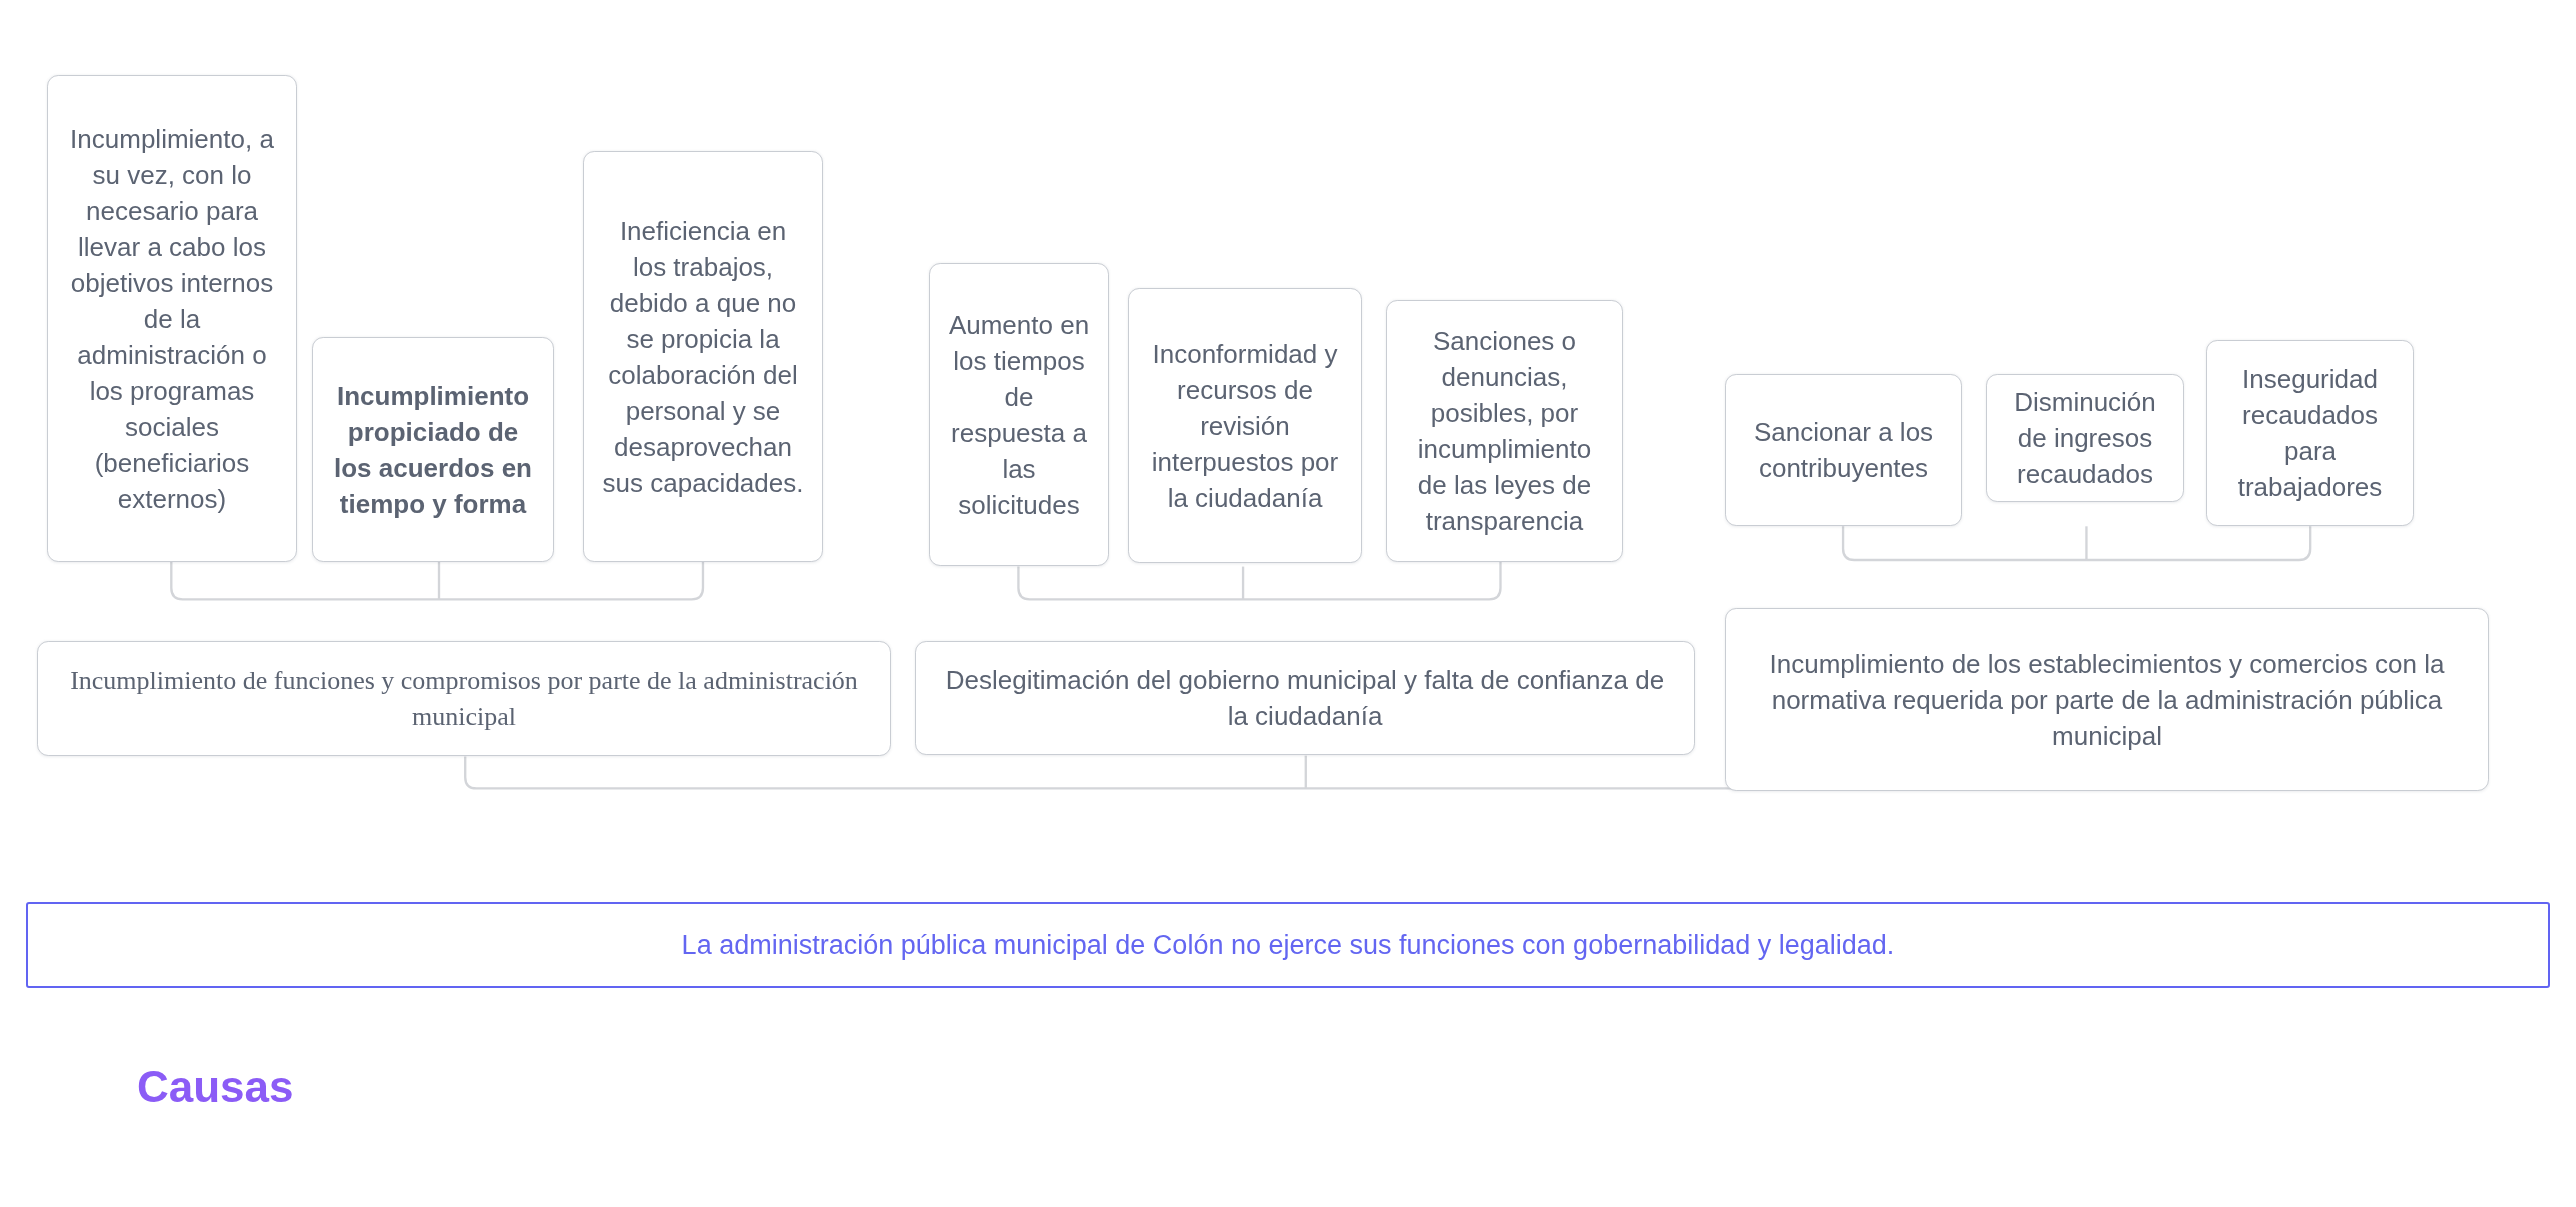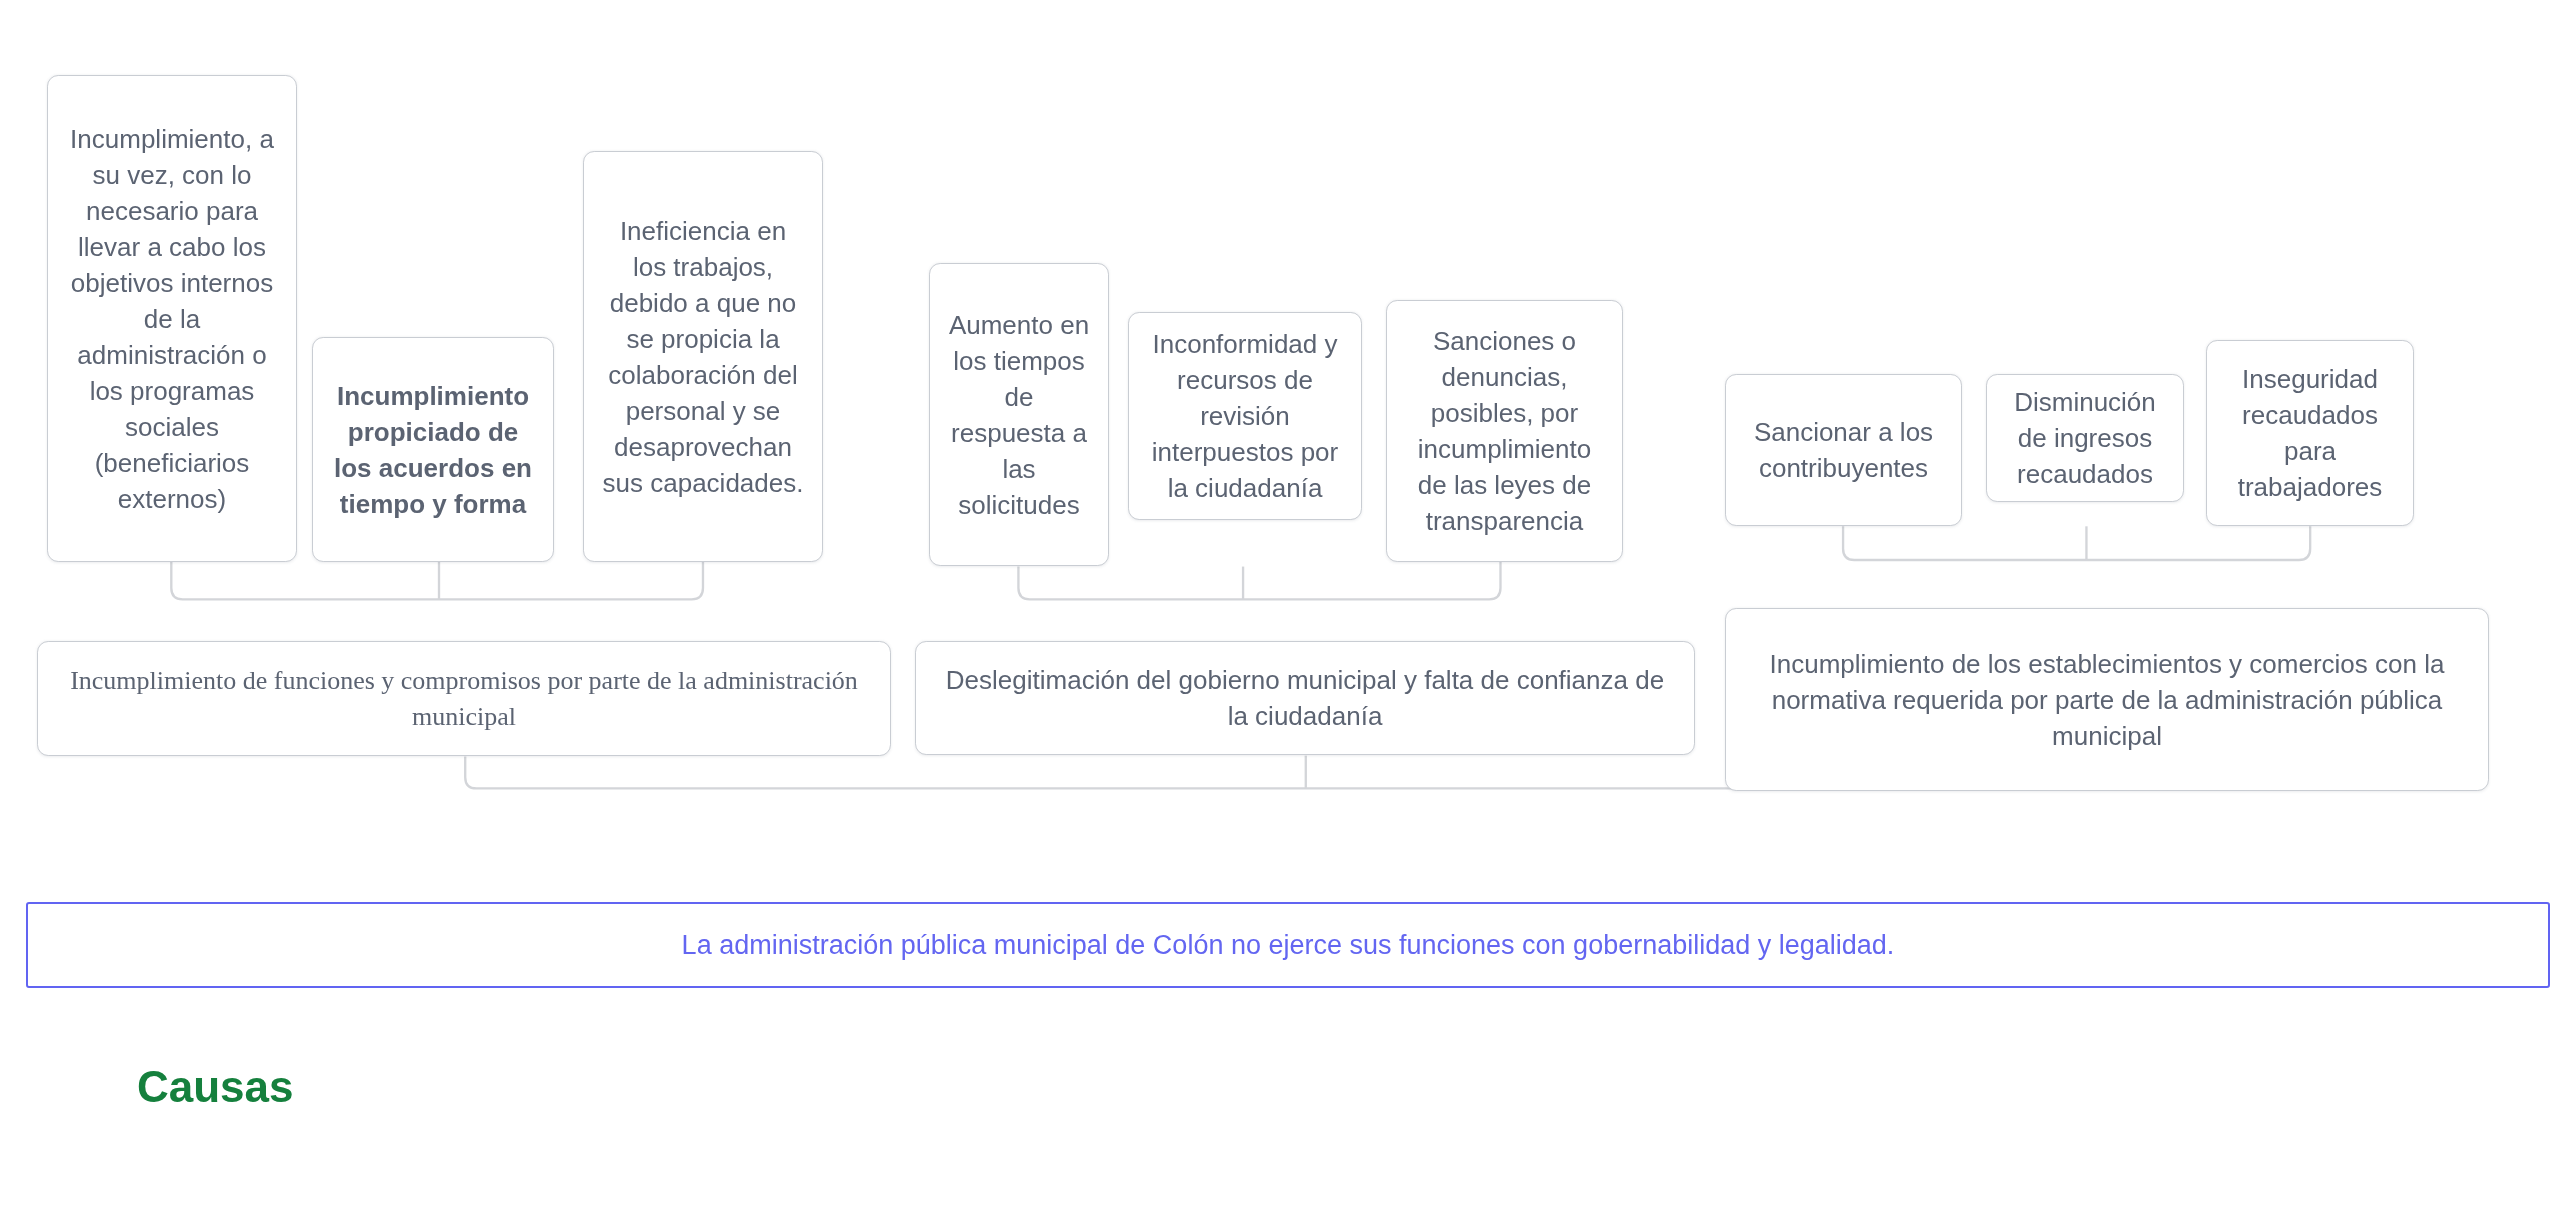--- a/index.html
+++ b/index.html
@@ -57,31 +57,31 @@
     justify-content: center;
     text-align: center;
     color: #6366f1;
     font-size: 27px;
     line-height: 34px;
   }
   .section-heading {
     position: absolute;
     left: 137px;
     top: 1061px;
-    color: #15803d;
+    color: #8b5cf6;
     font-size: 44px;
     line-height: 52px;
     font-weight: 700;
   }
   
   .e2-0 { left: 47px;   top: 75px;  width: 250px; height: 487px; }
   .e2-1 { left: 312px;  top: 337px; width: 242px; height: 225px; font-weight: bold; }
   .e2-2 { left: 583px;  top: 151px; width: 240px; height: 411px; }
   .e2-3 { left: 929px;  top: 263px; width: 180px; height: 303px; }
-  .e2-4 { left: 1128px; top: 312px; width: 234px; height: 208px; }
+  .e2-4 { left: 1128px; top: 288px; width: 234px; height: 275px; }
   .e2-5 { left: 1386px; top: 300px; width: 237px; height: 262px; }
   .e2-6 { left: 1725px; top: 374px; width: 237px; height: 152px; }
   .e2-7 { left: 1986px; top: 374px; width: 198px; height: 128px; }
   .e2-8 { left: 2206px; top: 340px; width: 208px; height: 186px; }
   
   .e1-0 { left: 37px;   top: 641px; width: 854px; height: 115px; font-family: Liberation Serif, serif; }
   .e1-1 { left: 915px;  top: 641px; width: 780px; height: 114px; }
   .e1-2 { left: 1725px; top: 608px; width: 764px; height: 183px; }
 </style>
 </head>

